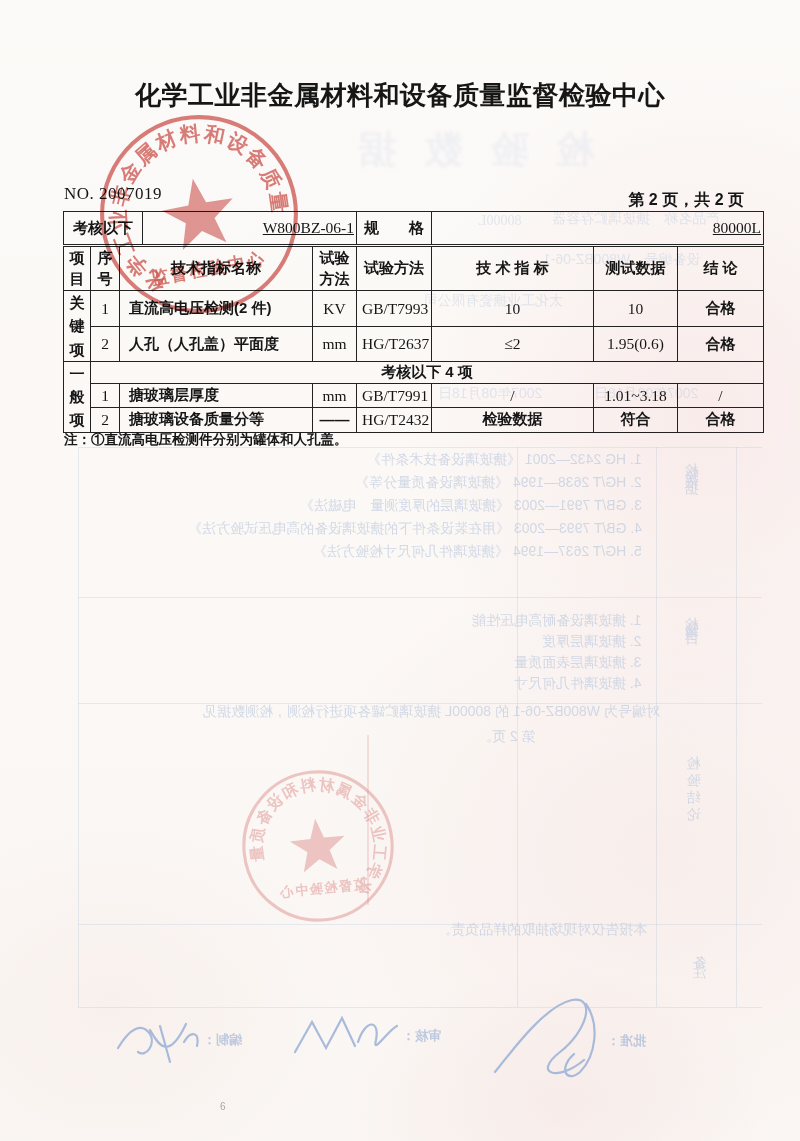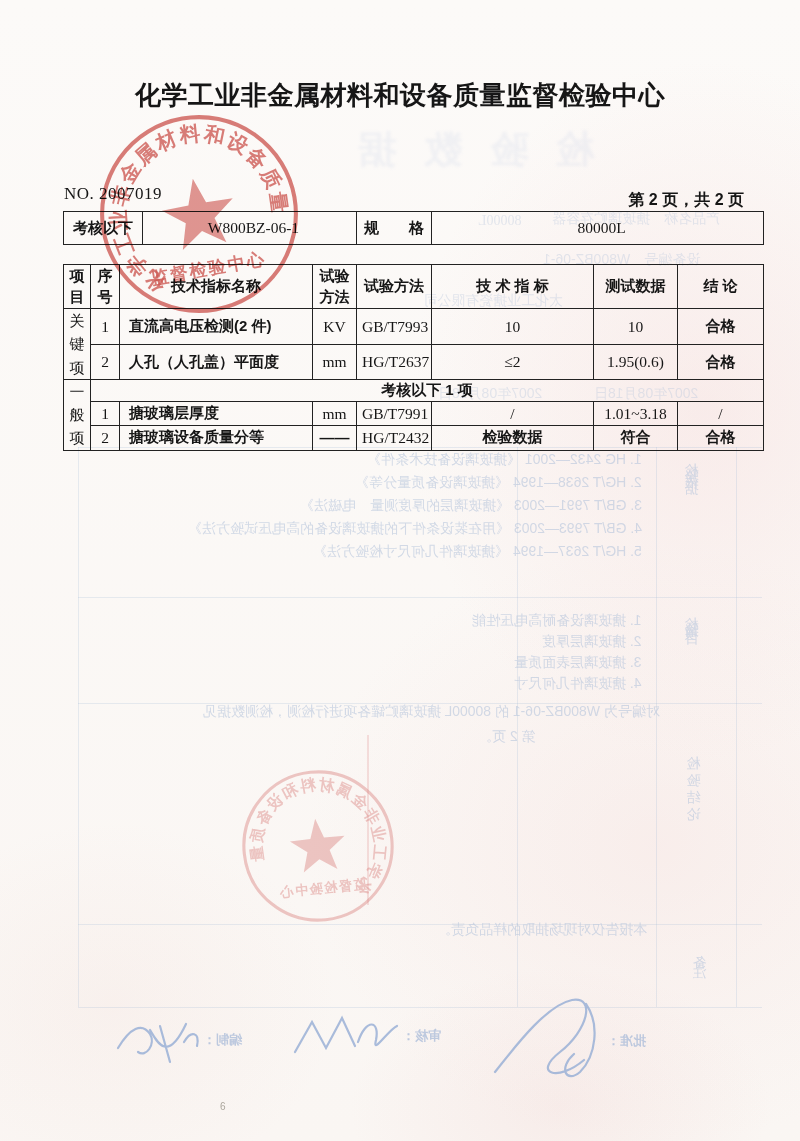--- a/index.html
+++ b/index.html
@@ -57,23 +57,23 @@
   #report-no{position:absolute;left:64px;top:184px;font-size:17px;
              font-family:"Liberation Serif",serif;letter-spacing:.5px;}
   #page-info{position:absolute;right:56px;top:190px;font-size:16px;font-weight:600;}
   table{border-collapse:collapse;table-layout:fixed;}
   td,th{border:1.6px solid #222;padding:0 2px;text-align:center;vertical-align:middle;
         font-size:15px;overflow:hidden;}
   .cn{font-weight:600;}
   .val{font-family:"Liberation Serif",serif;font-size:15.5px;font-weight:normal;}
   #info-table{position:absolute;left:63px;top:211px;width:700px;}
   #info-table td{height:32px;}
-  #info-table .lv{text-align:center;padding-left:10px;}
-  #main-table{position:absolute;left:63px;top:264px;width:700px;}
-  .sect{word-break:break-all;line-height:1.55;font-weight:400;padding:0 5px;}
+  #info-table .lv{text-align:right;padding-left:10px;text-decoration:underline;}
+  #main-table{position:absolute;left:63px;top:246px;width:700px;}
+  .sect{word-break:break-all;line-height:1.55;font-weight:700;padding:0 5px;}
   .wrapcell{word-break:break-all;line-height:1.35;font-weight:600;padding:0 1px;}
   .namecell{text-align:left;padding-left:9px;font-weight:600;}
   .methcell{text-align:left;padding-left:5px;}
   #footnote{position:absolute;left:64px;top:431px;font-size:13.5px;font-weight:bold;}
   #top-stamp{position:absolute;left:97px;top:112px;width:204px;height:204px;z-index:3;
              mix-blend-mode:multiply;opacity:.88;transform:rotate(-10deg);}
 </style>
 </head>
 <body>
 
@@ -206,21 +206,21 @@
         <td class="val">2</td>
         <td class="namecell">人孔（人孔盖）平面度</td>
         <td class="val">mm</td>
         <td class="val methcell">HG/T2637</td>
         <td class="val">≤2</td>
         <td class="val">1.95(0.6)</td>
         <td class="cn">合格</td>
       </tr>
       <tr style="height:22px">
         <td rowspan="3" class="sect">一般项</td>
-        <td colspan="7" class="cn">考核以下 1 项</td>
+        <td colspan="7" class="cn">考核以下 4 项</td>
       </tr>
       <tr style="height:24px">
         <td class="val">1</td>
         <td class="namecell">搪玻璃层厚度</td>
         <td class="val">mm</td>
         <td class="val methcell">GB/T7991</td>
         <td class="val">/</td>
         <td class="val">1.01~3.18</td>
         <td class="val">/</td>
       </tr>
@@ -229,20 +229,21 @@
         <td class="namecell">搪玻璃设备质量分等</td>
         <td class="cn">——</td>
         <td class="val methcell">HG/T2432</td>
         <td class="cn">检验数据</td>
         <td class="cn">符合</td>
         <td class="cn">合格</td>
       </tr>
     </tbody>
       </table>
 
+    <div id="footnote">注：①直流高电压检测件分别为罐体和人孔盖。</div>
   </div>
 
   <svg id="top-stamp" viewBox="0 0 200 200">
     <g fill="rgba(201,66,60,.78)" stroke="rgba(201,66,60,.78)">
       <circle cx="100" cy="100" r="95" fill="none" stroke-width="4"></circle>
       <path id="arc-top" d="M 58.7 159 A 72 72 0 1 1 141.3 159" fill="none" stroke="none"></path>
       <text font-size="20" font-weight="bold" letter-spacing="1.5" stroke="none">
         <textPath href="#arc-top" textLength="308">化学工业非金属材料和设备质量</textPath>
       </text>
       <polygon points="100,65 108.8,89.9 135.2,90.6 114.3,106.6 121.7,131.9 100,117 78.3,131.9 85.7,106.6 64.8,90.6 91.2,89.9" stroke="none" fill="rgba(201,66,60,.62)"></polygon>

